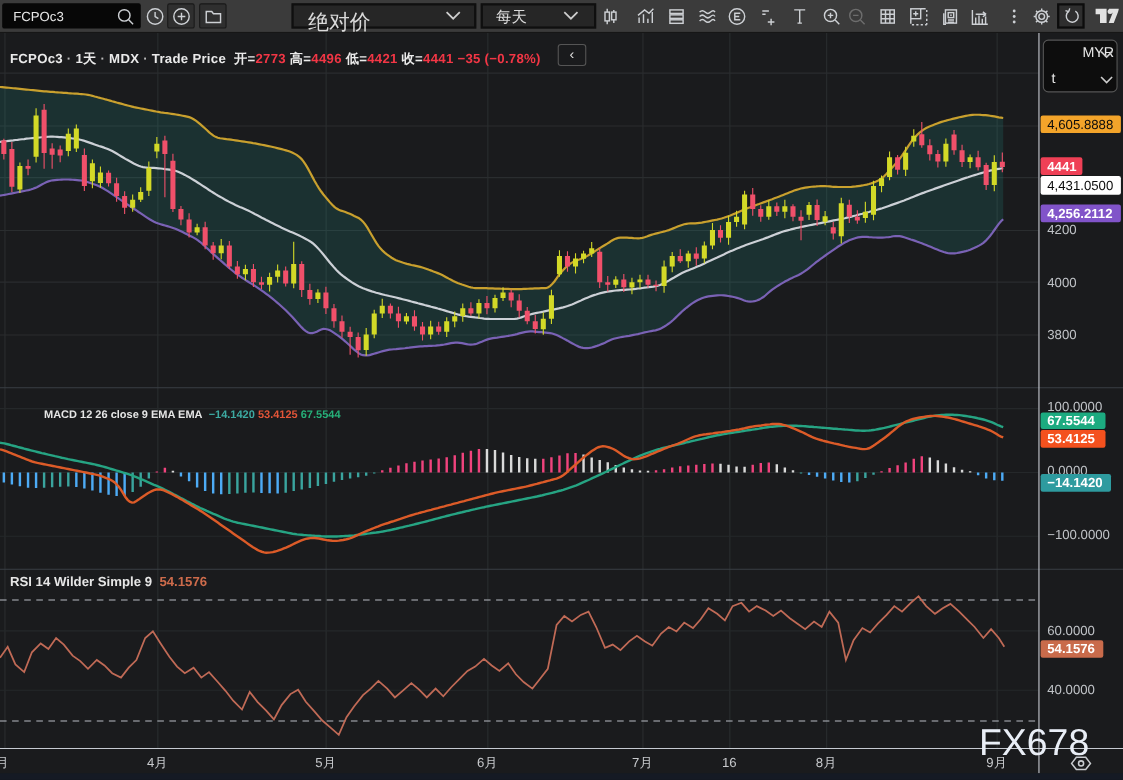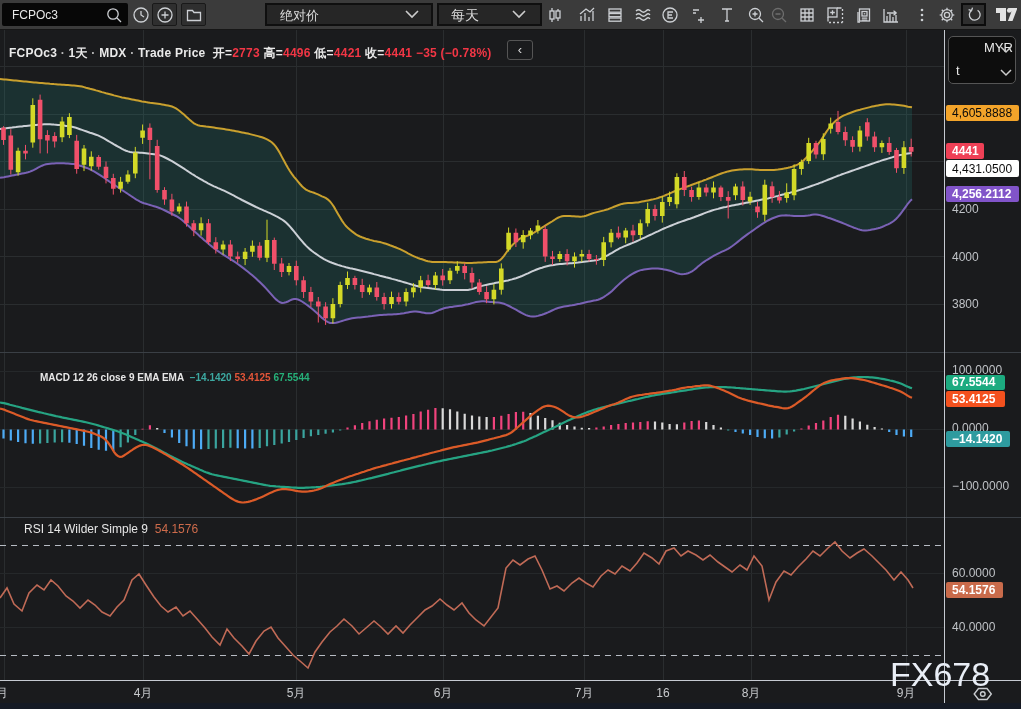--- a/index.html
+++ b/index.html
@@ -9,21 +9,21 @@
   .lbl{position:absolute;white-space:nowrap;}
 </style></head>
 <body>
 <div id="app">
   <div id="toolbar">
     <div class="tbox" style="left:2px;width:126px;background:#070707;border-radius:2px;"></div>
     <div class="lbl" style="left:12px;top:8px;font-size:12px;color:#e8e8e8;">FCPOc3</div>
     <div class="tbox" style="left:152px;width:25px;background:#2f2f2f;border:1px solid #191919;border-radius:2px;"></div>
     <div class="tbox" style="left:181px;width:25px;background:#2f2f2f;border:1px solid #191919;border-radius:2px;"></div>
     <div class="tbox" style="left:265px;width:168px;background:#262626;border:2px solid #0f0f0f;"></div>
-    <div class="lbl" style="left:280px;top:7px;font-size:13px;color:#dadada;">绝对价</div>
+    <div class="lbl" style="left:280px;top:7px;font-size:19px;color:#dadada;">绝对价</div>
     <svg style="position:absolute;left:405px;top:10px" width="14" height="9">
         <path d="M1 1 L7 7 L13 1" stroke="#ccc" stroke-width="1.6" fill="none"></path>
       </svg>
     <div class="tbox" style="left:437px;width:105px;background:#262626;border:2px solid #0f0f0f;"></div>
     <div class="lbl" style="left:451px;top:7px;font-size:14px;color:#dadada;">每天</div>
     <svg style="position:absolute;left:512px;top:10px" width="14" height="9">
         <path d="M1 1 L7 7 L13 1" stroke="#ccc" stroke-width="1.6" fill="none"></path>
       </svg>
     <div class="tbox" style="left:961px;width:25px;background:#2e2e2e;border:2px solid #0c0c0c;"></div>
     <svg style="position:absolute;left:105px;top:6px" width="18" height="18" viewBox="0 0 18 18">
@@ -231,21 +231,21 @@
     高=<span style="color:#f23645">4496</span>
     低=<span style="color:#f23645">4421</span>
     收=<span style="color:#f23645">4441</span>
     <span style="color:#f23645">−35 (−0.78%)</span></span>
   </div>
   <div class="lbl" style="left:507px;top:40px;width:24px;height:18px;border:1px solid #555;
        border-radius:3px;color:#ddd;text-align:center;font-size:13px;line-height:17px;">‹</div>
   <div class="lbl" style="left:9px;top:372px;font-size:10px;font-weight:600;color:#e6e6e6;padding-left:31px;">MACD 12 26 close 9 EMA EMA&nbsp;
     <span style="color:#3daaa2">−14.1420</span>&nbsp;<span style="color:#e25538">53.4125</span>&nbsp;<span style="color:#26b079">67.5544</span>
   </div>
-  <div class="lbl" style="left:24px;top:522px;font-size:12px;font-weight:400;color:#e6e6e6;">RSI 14 Wilder Simple 9&nbsp;
+  <div class="lbl" style="left:9px;top:522px;font-size:12px;font-weight:700;color:#e6e6e6;">RSI 14 Wilder Simple 9&nbsp;
     <span style="color:#cd6b4b">54.1576</span>
   </div>
 
   <div class="lbl" style="left:948px;top:36px;width:66px;height:46px;border:1px solid #555;border-radius:5px;background:#0d0d0d;"></div>
   <div class="lbl" style="left:984px;top:40px;font-size:13px;color:#e8e8e8;">MYR</div>
   <svg style="position:absolute;left:1000px;top:46px" width="12" height="8">
       <path d="M1 1 L6 6 L11 1" stroke="#ccc" stroke-width="1.5" fill="none"></path>
     </svg>
   <div class="lbl" style="left:956px;top:63px;font-size:13px;color:#e8e8e8;">t</div>
   <svg style="position:absolute;left:1000px;top:69px" width="12" height="8">

